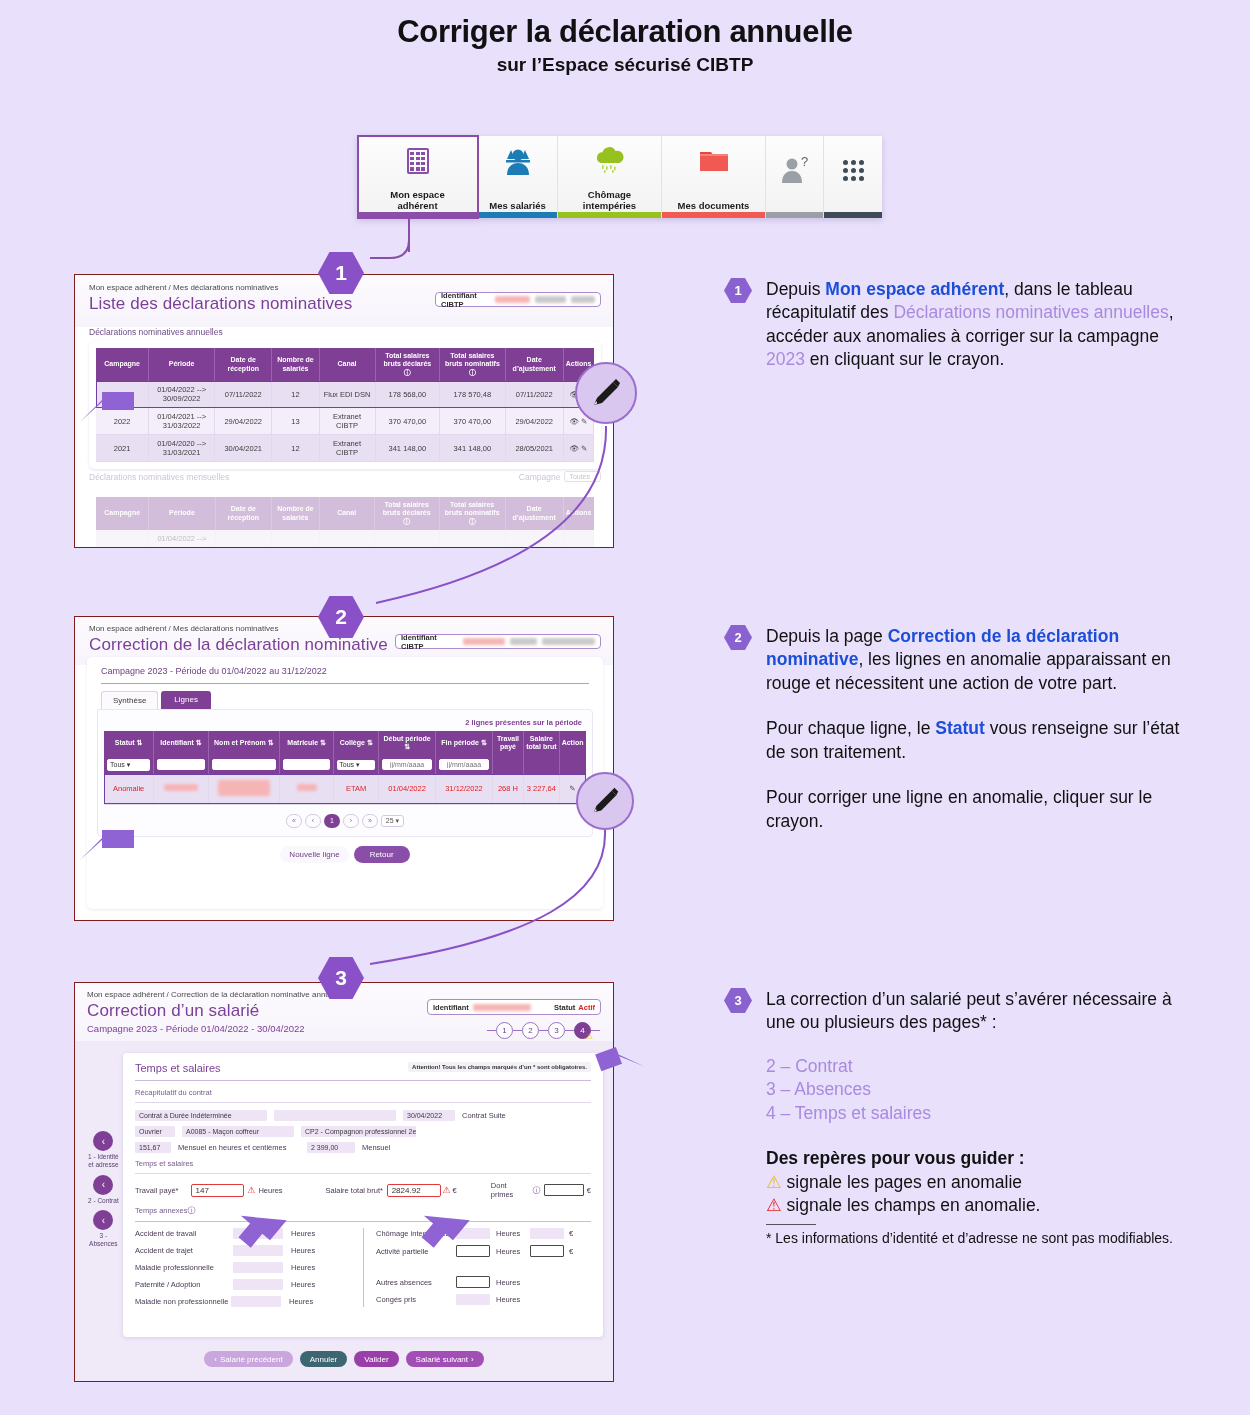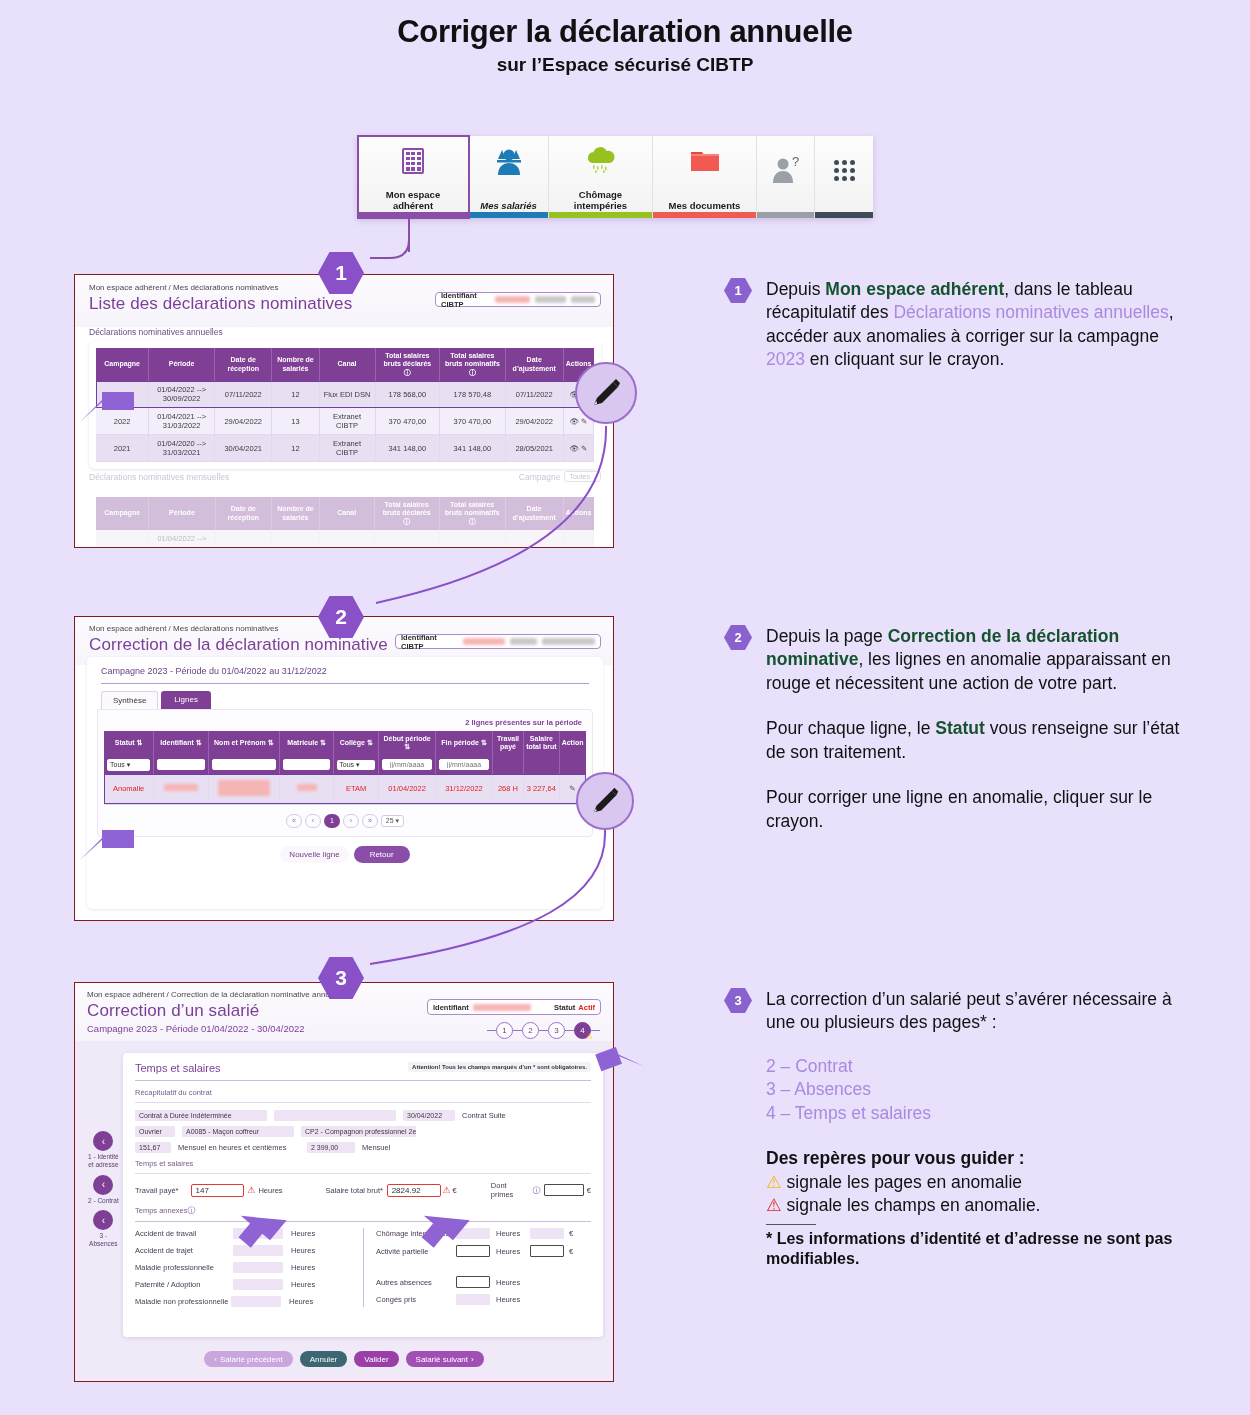--- a/index.html
+++ b/index.html
@@ -34,22 +34,22 @@
     background:linear-gradient(#fdfdfd,#f2f2f3);
     border-right:1px solid #e2e2e4;
     display:flex; flex-direction:column; align-items:center; justify-content:flex-start;
     padding-top:8px; position:relative;
   }
   .nav-tab .nav-label {
     font-size:9.5px; font-weight:bold; color:#1c1c1c; text-align:center;
     line-height:1.18; margin-top:auto; padding-bottom:7px;
   }
   .nav-underline { height:6px; width:100%; position:absolute; bottom:0; left:0; }
-  .tab-espace { width:111px; outline:2px solid #8a4ea8; outline-offset:-1px; z-index:3; }
-  .tab-salaries { width:80px;font-style:italic; }
+  .tab-espace { width:120px; outline:2px solid #8a4ea8; outline-offset:-1px; z-index:3; }
+  .tab-salaries { width:80px; }
   .tab-chomage { width:104px; }
   .tab-docs { width:104px; }
   .tab-help { width:58px; }
   .tab-apps { width:58px; border-right:none; }
   .nav-icon { height:34px; display:flex; align-items:center; justify-content:center; }
 
   .grid-icon { width:22px; height:26px; border:2.5px solid #8a4ea8; border-radius:2px;
     display:grid; grid-template-columns:repeat(3,1fr); grid-template-rows:repeat(4,1fr); gap:1.5px; padding:1.5px; }
   .grid-icon i { background:#8a4ea8; display:block; }
 
@@ -133,23 +133,23 @@
   #mag1 { left:575px; top:362px; width:62px; height:62px; }
   #mag2 { left:576px; top:772px; width:58px; height:58px; }
 
   
   .arrow { position:absolute; z-index:8; }
 
   
   .col-right { position:absolute; left:724px; width:460px; }
   .step-row { display:flex; gap:14px; align-items:flex-start; }
   .step-text { font-size:17.5px; line-height:1.34; color:#111; }
-  .hl-bold { color:#14532d; font-weight:bold; }
+  .hl-bold { color:#1d4ed8; font-weight:bold; }
   .hl-soft { color:#a98ae0; }
-  .small-note { font-size:16px; line-height:1.3; color:#111;font-weight:bold; }
+  .small-note { font-size:14px; line-height:1.3; color:#111; }
   .rule { width:50px; border-top:1.5px solid #555; margin:6px 0 4px; }
 
   
   .wizard-dot {
     width:17px; height:17px; border-radius:50%; border:1px solid #9b6ecb;
     background:#fff; color:#6b3d86; font-size:8px;
     display:flex; align-items:center; justify-content:center; position:relative;
   }
   .wizard-dot.active { background:#7e3f94; border-color:#7e3f94; color:#fff; }
   .wizard-line { width:9px; height:1px; background:#9b6ecb; }

